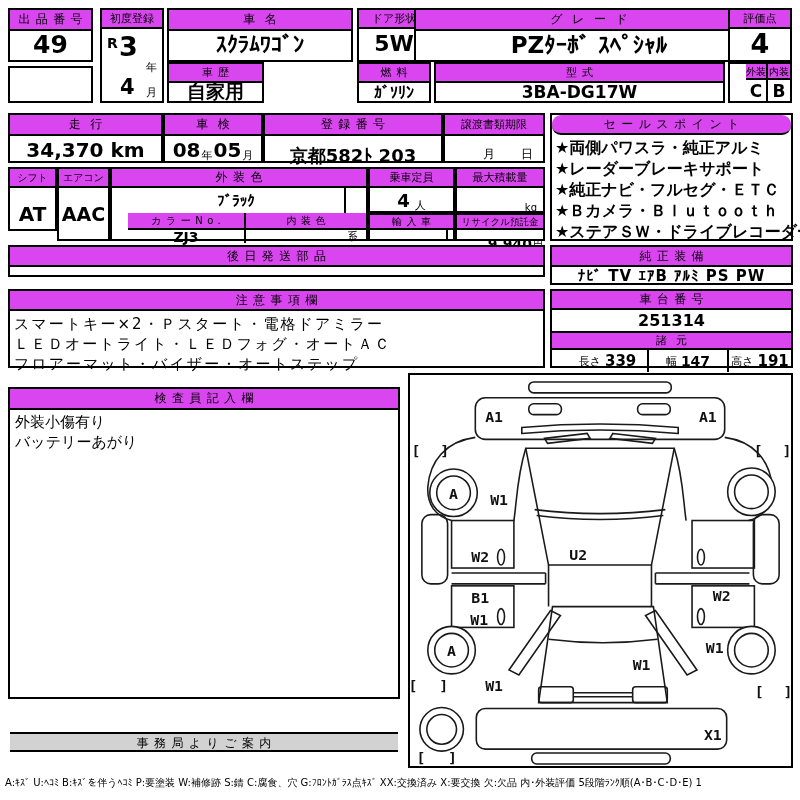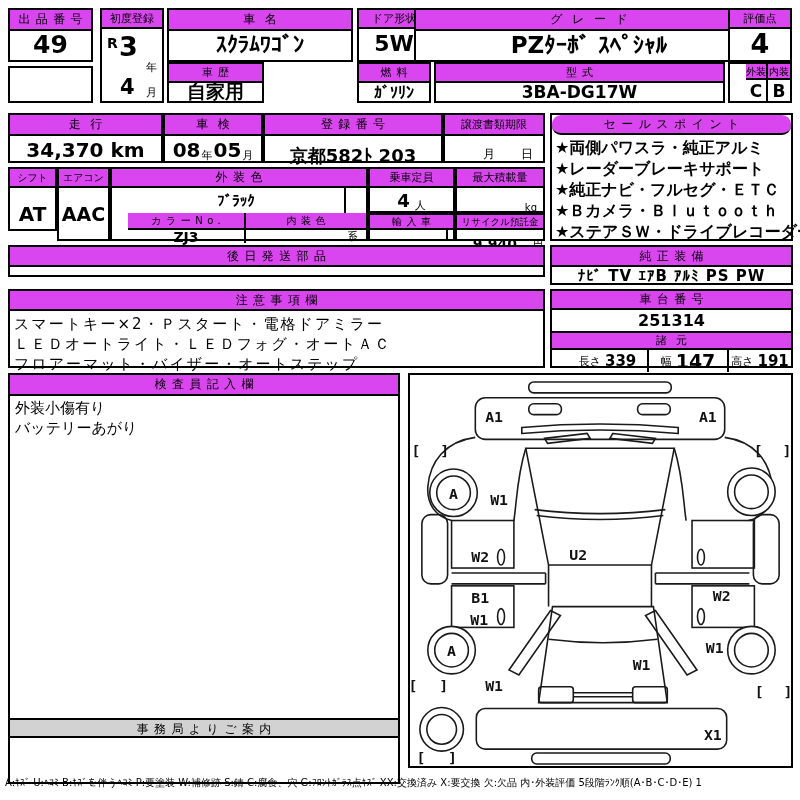--- a/index.html
+++ b/index.html
@@ -170,21 +170,21 @@
   </div>
   <div class="box" style="left:368px;top:213px;width:87px;height:28px;">
     <div class="hdr s2" style="font-size:10px;height:13px;line-height:13px;">輸入車</div>
     <div class="row" style="height:11px;">
       <div class="cell" style="width:62px;border-right:2px solid #000;"></div>
       <div class="cell" style="flex:1;"></div>
     </div>
   </div>
   <div class="box" style="left:455px;top:213px;width:90px;height:28px;">
     <div class="hdr" style="font-size:9.5px;height:13px;line-height:13px;">リサイクル預託金</div>
-    <div style="height:27px;display:flex;justify-content:flex-end;align-items:center;gap:16px;">
+    <div style="height:27px;display:flex;justify-content:flex-end;align-items:center;gap:1px;">
       <span style="font-weight:bold;font-size:14px;">9,940</span>
       <span style="font-size:10px;">円</span>
     </div>
   </div>
 
   <div class="box" style="left:8px;top:245px;width:537px;height:32px;">
     <div class="hdr s2" style="height:18px;line-height:18px;">後日発送部品</div>
   </div>
   <div class="box" style="left:550px;top:245px;width:243px;height:40px;">
     <div class="hdr s2" style="height:18px;line-height:18px;">純正装備</div>
@@ -203,30 +203,30 @@
     <div class="hdr s2" style="height:17px;line-height:17px;">車台番号</div>
     <div class="val" style="height:21px;font-size:16px;">251314</div>
     <div class="hdr s3" style="height:15px;line-height:15px;font-size:11px;border-top:2px solid #000;">諸元</div>
     <div class="row" style="height:22px;">
       <div class="cell val" style="width:81px;border-right:2px solid #000;gap:4px;">
         <span class="unit">長さ</span>
         <span style="font-size:15px;">339</span>
       </div>
       <div class="cell val" style="width:80px;border-right:2px solid #000;gap:4px;">
         <span class="unit">幅</span>
-        <span style="font-size:19px;">147</span>
+        <span style="font-size:14px;">147</span>
       </div>
       <div class="cell val" style="flex:1;gap:4px;">
         <span class="unit">高さ</span>
         <span style="font-size:15px;">191</span>
       </div>
     </div>
   </div>
 
-  <div class="box" style="left:8px;top:373px;width:392px;height:411px;">
+  <div class="box" style="left:8px;top:387px;width:392px;height:312px;">
     <div class="hdr s2" style="height:19px;line-height:19px;">検査員記入欄</div>
     <div class="insp-body lines">
         <div>外装小傷有り</div>
         <div>バッテリーあがり</div>
       </div>
     <div class="office-hdr">事務局よりご案内</div>
   </div>
 
   <div class="box" style="left:408px;top:373px;width:385px;height:395px;">
     <svg id="diag-svg" width="381" height="391" viewBox="0 0 385 393">

